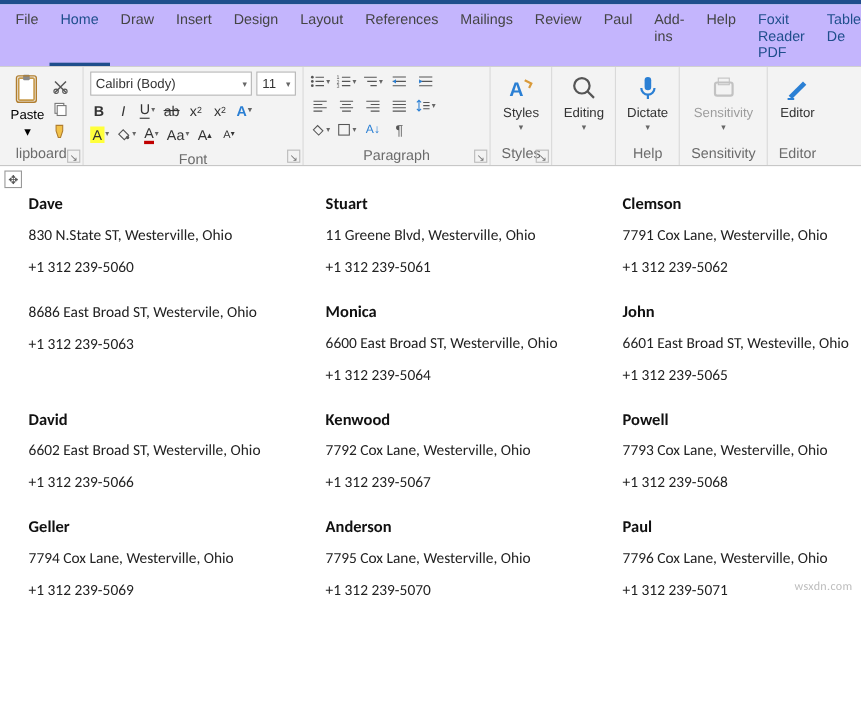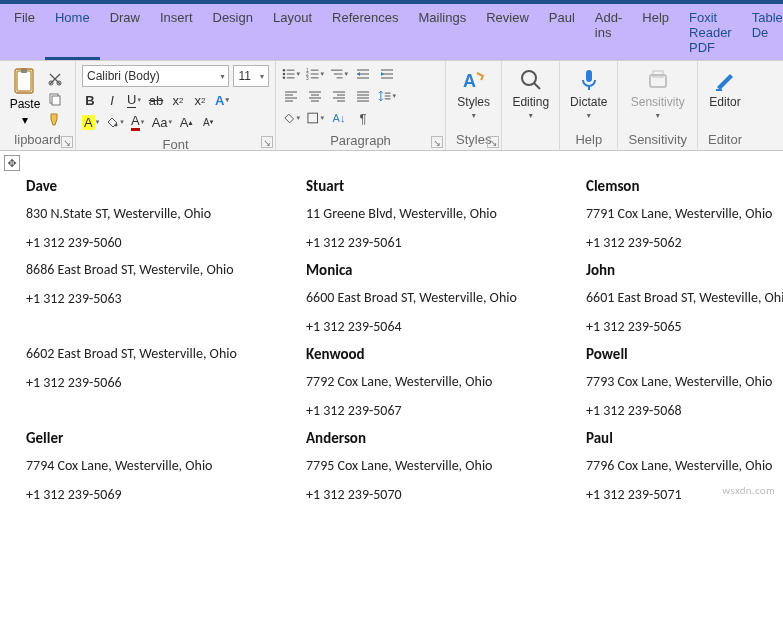--- a/index.html
+++ b/index.html
@@ -43,21 +43,21 @@
 
 .big-group { padding: 6px 10px 2px; display:flex; flex-direction:column; align-items:center; }
 .big-btn { display:flex; flex-direction:column; align-items:center; gap:2px; cursor:pointer; }
 .big-btn svg { width:26px; height:26px; }
 .big-btn .lbl { font-size:12px; color:#333; }
 .big-btn .dd { font-size:8px; color:#666; }
 .disabled .lbl, .disabled svg { opacity:.45; }
 
 .doc { padding: 8px 0 0 6px; position: relative; font-family: Calibri, Arial, sans-serif; }
 .tbl-handle { position:absolute; left:4px; top:4px; width:16px; height:16px; border:1px solid #999; background:#fff; display:flex; align-items:center; justify-content:center; cursor:move; font-size:11px; color:#555;}
-.labels { display: grid; grid-template-columns: 270px 270px 240px; column-gap: 0; row-gap: 24px; padding: 18px 0 0 20px; gap: 10px; }
+.labels { display: grid; grid-template-columns: 270px 270px 240px; column-gap: 0; row-gap: 24px; padding: 18px 0 0 20px; }
 .cell { }
 .cell .name { font-weight: 700; font-size: 15px; color: #111; margin-bottom: 10px; }
 .cell .addr { font-size: 14px; color: #222; margin-bottom: 12px; }
 .cell .phone { font-size: 14px; color: #222; }
 
 .watermark { position:absolute; right:8px; bottom:6px; font-size:11px; color:#bdbdbd; letter-spacing:.3px;}
 </style>
 </head>
 <body>
 
@@ -370,20 +370,21 @@
         <div class="name">Monica</div>
         <div class="addr">6600 East Broad ST, Westerville, Ohio</div>
         <div class="phone">+1 312 239-5064</div>
       </div>
       <div class="cell">
         <div class="name">John</div>
         <div class="addr">6601 East Broad ST, Westeville, Ohio</div>
         <div class="phone">+1 312 239-5065</div>
       </div>
       <div class="cell">
+        <div class="name">David</div>
         <div class="addr">6602 East Broad ST, Westerville, Ohio</div>
         <div class="phone">+1 312 239-5066</div>
       </div>
       <div class="cell">
         <div class="name">Kenwood</div>
         <div class="addr">7792 Cox Lane, Westerville, Ohio</div>
         <div class="phone">+1 312 239-5067</div>
       </div>
       <div class="cell">
         <div class="name">Powell</div>

